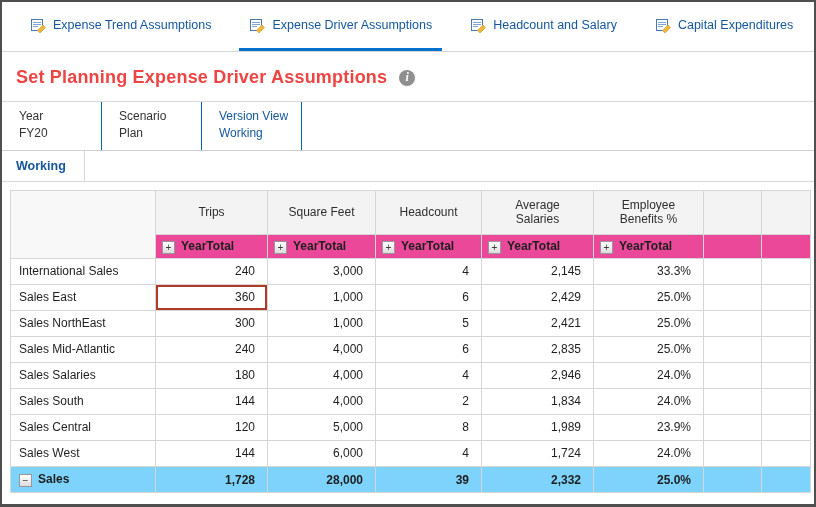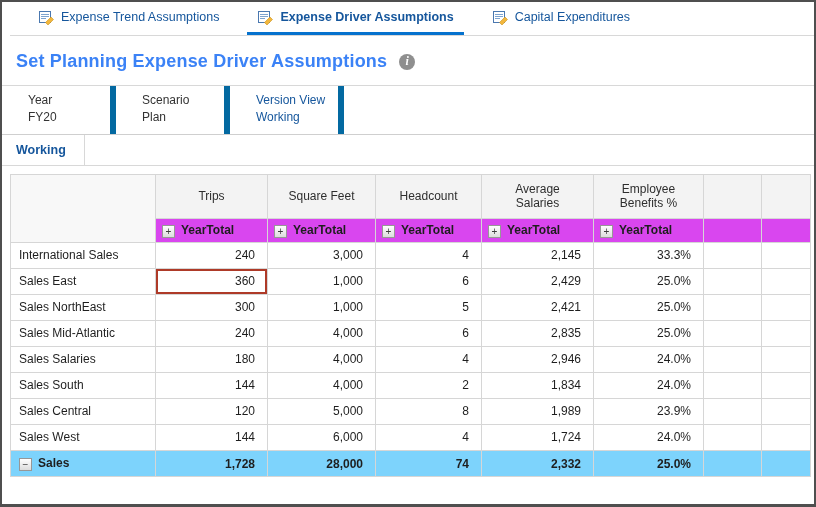--- a/index.html
+++ b/index.html
@@ -1,45 +1,45 @@
 <!DOCTYPE html>
 <html><head>
 <meta charset="utf-8">
 <style>
   html,body{margin:0;padding:0;background:#fff;}
   body{width:816px;height:507px;font-family:"Liberation Sans",sans-serif;-webkit-font-smoothing:antialiased;}
   .window{width:816px;height:507px;box-sizing:border-box;border:2px solid #4f4f4f;border-bottom-width:3px;background:#fff;overflow:hidden;}
 
   
-  .tabbar{display:flex;align-items:stretch;height:34px;border-bottom:1px solid #d8d8d8;padding-left:18px;box-sizing:border-box;background:#fff;margin-left:8px;}
+  .tabbar{display:flex;align-items:stretch;height:50px;border-bottom:1px solid #d8d8d8;padding-left:18px;box-sizing:border-box;background:#fff;}
   .tab{display:flex;align-items:center;gap:7px;padding:0 10px;margin-right:18px;color:#15569c;font-size:12.5px;cursor:pointer;border-bottom:3px solid transparent;box-sizing:border-box;white-space:nowrap;}
-  .tab.active{font-weight:bold;border-bottom-color:#0572ce;}
+  .tab.active{font-weight:normal;border-bottom-color:#0572ce;}
   .tabicon{display:inline-flex;width:16px;height:16px;}
 
   
   .titlerow{display:flex;align-items:center;padding:15px 14px 13px 14px;}
-  .pagetitle{font-size:18px;font-weight:bold;color:#3b82f6;letter-spacing:0.2px;}
+  .pagetitle{font-size:18px;font-weight:bold;color:#ef4444;letter-spacing:0.2px;}
   .info-icon{width:16px;height:16px;border-radius:50%;background:#8f8f8f;color:#fff;display:inline-flex;align-items:center;justify-content:center;margin-left:12px;font-family:"Liberation Serif",serif;font-style:italic;font-weight:bold;font-size:12px;cursor:pointer;}
 
   
   .pov{display:flex;border-top:1px solid #d8d8d8;border-bottom:1px solid #cfcfcf;box-shadow:0 2px 3px rgba(0,0,0,0.07);background:#fff;}
-  .pov-cell{min-width:70px;padding:6px 12px 7px 26px;border-right:6px solid #0369a1;font-size:12px;color:#333;line-height:1.45;}
+  .pov-cell{min-width:70px;padding:6px 12px 7px 17px;border-right:1px solid #0369a1;font-size:12px;color:#333;line-height:1.45;}
   .pov-cell.link .pov-dim,.pov-cell.link .pov-member{color:#15569c;cursor:pointer;}
 
   
   .subtabbar{display:flex;height:30px;border-bottom:1px solid #d8d8d8;background:#fff;}
   .subtab{display:flex;align-items:center;padding:0 18px 0 14px;border-right:1px solid #d8d8d8;color:#15569c;font-size:12.5px;font-weight:bold;cursor:pointer;}
 
   
   .gridwrap{margin:8px 8px 0 8px;}
   table.grid{border-collapse:collapse;table-layout:fixed;width:800px;font-size:12px;color:#1e1e1e;border-radius:27px;}
   table.grid td,table.grid th{border:1px solid #d6d6d6;box-sizing:border-box;overflow:hidden;}
   th.hdr{background:#f3f3f3;font-weight:normal;text-align:center;vertical-align:middle;padding:4px 14px;height:44px;color:#2e2e2e;cursor:pointer;}
   td.corner{background:#f8f8f8;}
-  td.hdr2{background:#d946ef;text-align:left;padding:3px 6px;height:24px;font-weight:bold;white-space:nowrap;cursor:pointer;}
+  td.hdr2{background:#ec4899;text-align:left;padding:3px 6px;height:24px;font-weight:bold;white-space:nowrap;cursor:pointer;}
   td.rowhdr{background:#fff;text-align:left;padding:5px 8px;height:26px;white-space:nowrap;cursor:pointer;}
   td.cell{background:#fff;height:26px;padding:5px 12px 5px 4px;text-align:right;cursor:pointer;}
   tr.total-row td{background:#7dd3fc;font-weight:bold;}
   td.selected-cell{box-shadow:inset 0 0 0 2px #ae3a28;}
   .expbox{display:inline-flex;align-items:center;justify-content:center;width:11px;height:11px;border:1px solid #979797;background:linear-gradient(#ffffff,#dcdcdc);font-size:10px;line-height:1;color:#3c3c3c;margin-right:6px;vertical-align:-1px;font-weight:normal;cursor:pointer;}
   .ythdr{font-weight:bold;}
 </style>
 </head>
 <body>
 
@@ -58,20 +58,30 @@
     </div>
     <div class="tab active">
       <span class="tabicon">
         <svg width="16" height="16" viewBox="0 0 16 16">
             <rect x="1.5" y="2.5" width="11" height="11" fill="#ffffff" stroke="#4a78b0"></rect>
             <path d="M3 5.5h8M3 7.5h8M3 9.5h5" stroke="#7ea4cf" stroke-width="1" fill="none"></path>
             <path d="M7.5 13.5 L13 8 L15.5 10.5 L10 16 Z" fill="#f3b73c" stroke="#c9941f" stroke-width="0.6"></path>
           </svg>
       </span>
       <span class="tablabel">Expense Driver Assumptions</span>
+    </div>
+    <div class="tab">
+      <span class="tabicon">
+        <svg width="16" height="16" viewBox="0 0 16 16">
+            <rect x="1.5" y="2.5" width="11" height="11" fill="#ffffff" stroke="#4a78b0"></rect>
+            <path d="M3 5.5h8M3 7.5h8M3 9.5h5" stroke="#7ea4cf" stroke-width="1" fill="none"></path>
+            <path d="M7.5 13.5 L13 8 L15.5 10.5 L10 16 Z" fill="#f3b73c" stroke="#c9941f" stroke-width="0.6"></path>
+          </svg>
+      </span>
+      <span class="tablabel">Headcount and Salary</span>
     </div>
     <div class="tab">
       <span class="tabicon">
         <svg width="16" height="16" viewBox="0 0 16 16">
             <rect x="1.5" y="2.5" width="11" height="11" fill="#ffffff" stroke="#4a78b0"></rect>
             <path d="M3 5.5h8M3 7.5h8M3 9.5h5" stroke="#7ea4cf" stroke-width="1" fill="none"></path>
             <path d="M7.5 13.5 L13 8 L15.5 10.5 L10 16 Z" fill="#f3b73c" stroke="#c9941f" stroke-width="0.6"></path>
           </svg>
       </span>
       <span class="tablabel">Capital Expenditures</span>
@@ -215,21 +225,21 @@
             <td class="cell">24.0%</td>
             <td class="cell"></td>
             <td class="cell"></td>
           </tr>
         </tbody>
       <tbody>
         <tr class="total-row">
           <td class="rowhdr"><span class="expbox">−</span><span>Sales</span></td>
           <td class="cell">1,728</td>
           <td class="cell">28,000</td>
-          <td class="cell">74</td>
+          <td class="cell">39</td>
           <td class="cell">2,332</td>
           <td class="cell">25.0%</td>
           <td class="cell"></td>
           <td class="cell"></td>
         </tr>
       </tbody>
     </table>
   </div>
 
 </div>

